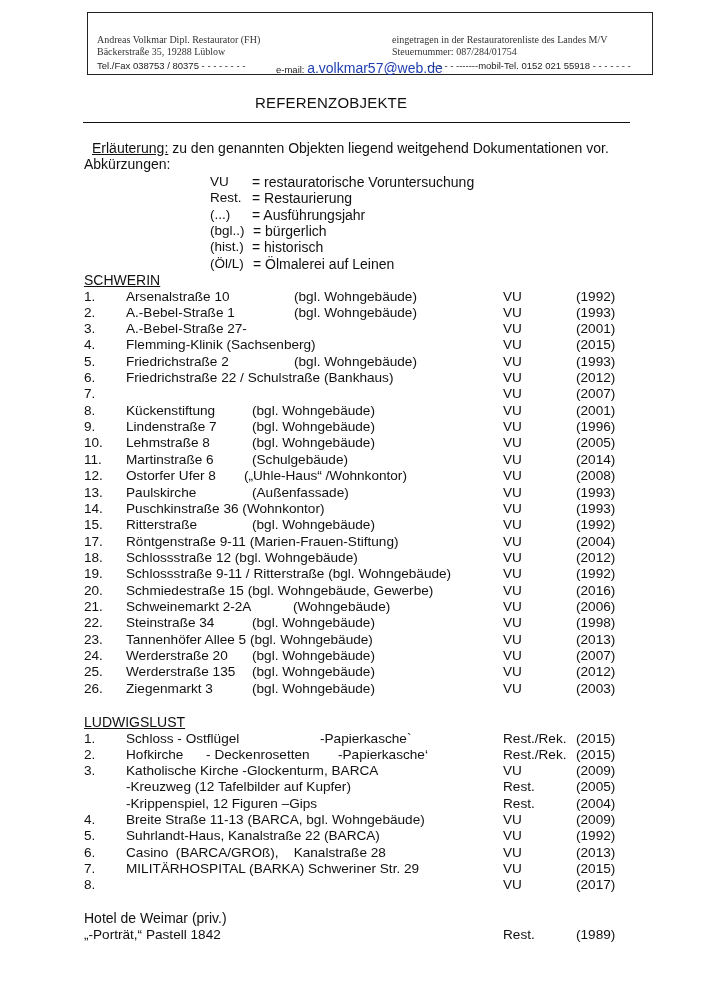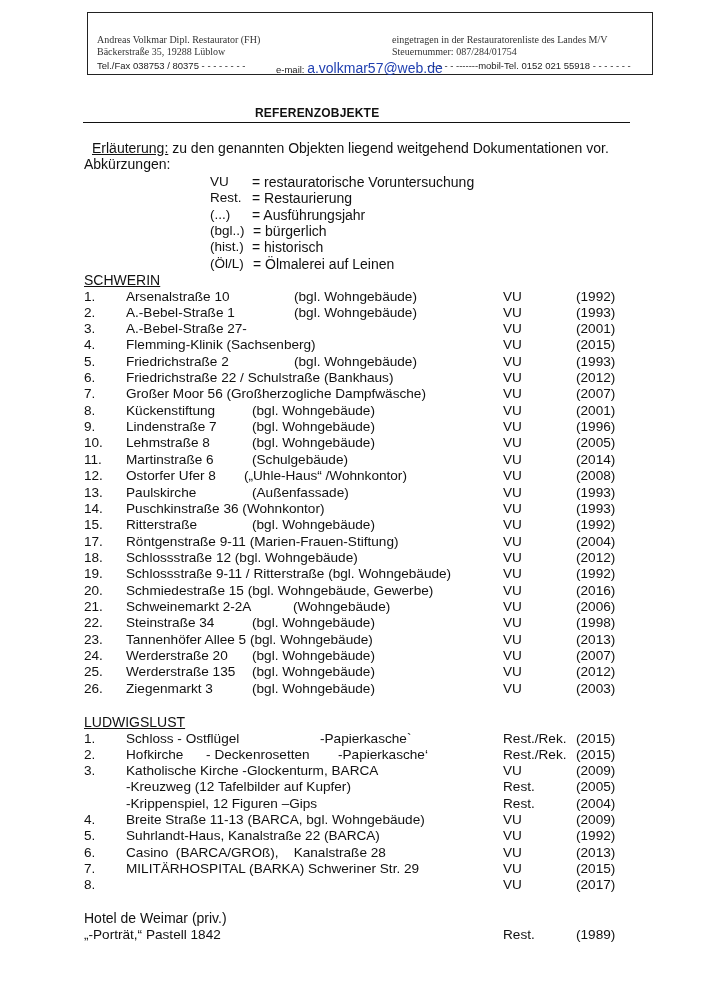--- a/index.html
+++ b/index.html
@@ -7,21 +7,21 @@
          font-family: "Liberation Sans", sans-serif; color: #111; }
   .letterhead { position: absolute; left: 87px; top: 12px; width: 566px; height: 63px;
                 border: 1px solid #222; box-sizing: border-box; font-family: "Liberation Serif", serif; }
   .lh-row1 { position: absolute; left: 9px; right: 9px; top: 3px; height: 17px;
              border-bottom: 1px solid #111; font-size: 13.5px; font-weight: bold; letter-spacing: 0.2px; }
   .lh-row1 span { position: absolute; top: 0; white-space: nowrap; text-decoration: underline; }
   .lh-line { position: absolute; font-size: 10px; color: #333; white-space: nowrap; }
   .lh-tel { position: absolute; top: 47px; font-size: 9.5px; font-family: "Liberation Sans", sans-serif;
             color: #222; white-space: nowrap; }
   .lh-mail { color: #1f3fb0; font-size: 14px; }
-  .title { position: absolute; left: 255px; top: 106px; font-size: 12px; letter-spacing: 0.2px; font-weight: bold; }
+  .title { position: absolute; left: 255px; top: 94px; font-size: 15px; letter-spacing: 0.2px; }
   .title-rule { position: absolute; left: 83px; top: 122px; width: 547px; height: 1px; background: #111; }
   .txt { position: absolute; font-size: 14px; white-space: nowrap; line-height: 16px; }
   .u { text-decoration: underline; }
   .abbr-key { position: absolute; left: 210px; font-size: 13.5px; white-space: nowrap; }
   .abbr-val { position: absolute; font-size: 14px; white-space: nowrap; }
   .row { position: absolute; left: 0; width: 706px; height: 16px; font-size: 13.6px; line-height: 16px; }
   .row span { position: absolute; top: 0; white-space: nowrap; }
   .c-num { left: 84px; }
   .c-name { left: 126px; }
   .c-type { left: 503px; }
@@ -103,21 +103,20 @@
       <span class="c-year">(1993)</span>
     </div>
   <div class="row" style="top:370px">
       <span class="c-num">6.</span>
       <span class="c-name">Friedrichstraße  22 / Schulstraße  (Bankhaus)</span>
       <span class="c-type">VU</span>
       <span class="c-year">(2012)</span>
     </div>
   <div class="row" style="top:386px">
       <span class="c-num">7.</span>
-      <span class="c-name">Großer Moor 56  (Großherzogliche Dampfwäsche)</span>
       <span class="c-type">VU</span>
       <span class="c-year">(2007)</span>
     </div>
   <div class="row" style="top:403px">
       <span class="c-num">8.</span>
       <span class="c-name">Kückenstiftung</span>
       <span style="left:252px">(bgl. Wohngebäude)</span>
       <span class="c-type">VU</span>
       <span class="c-year">(2001)</span>
     </div>

